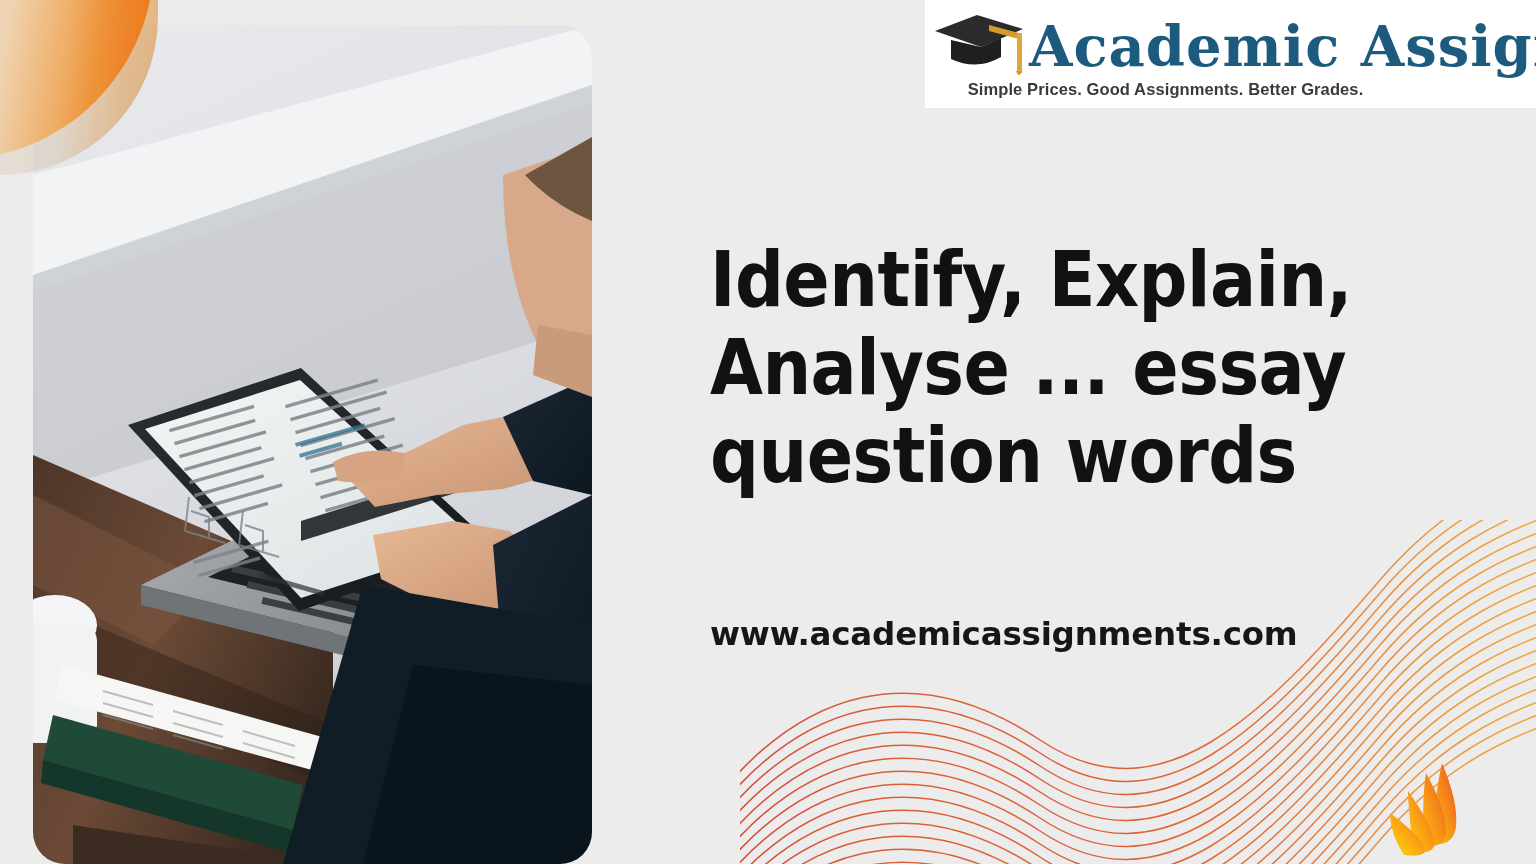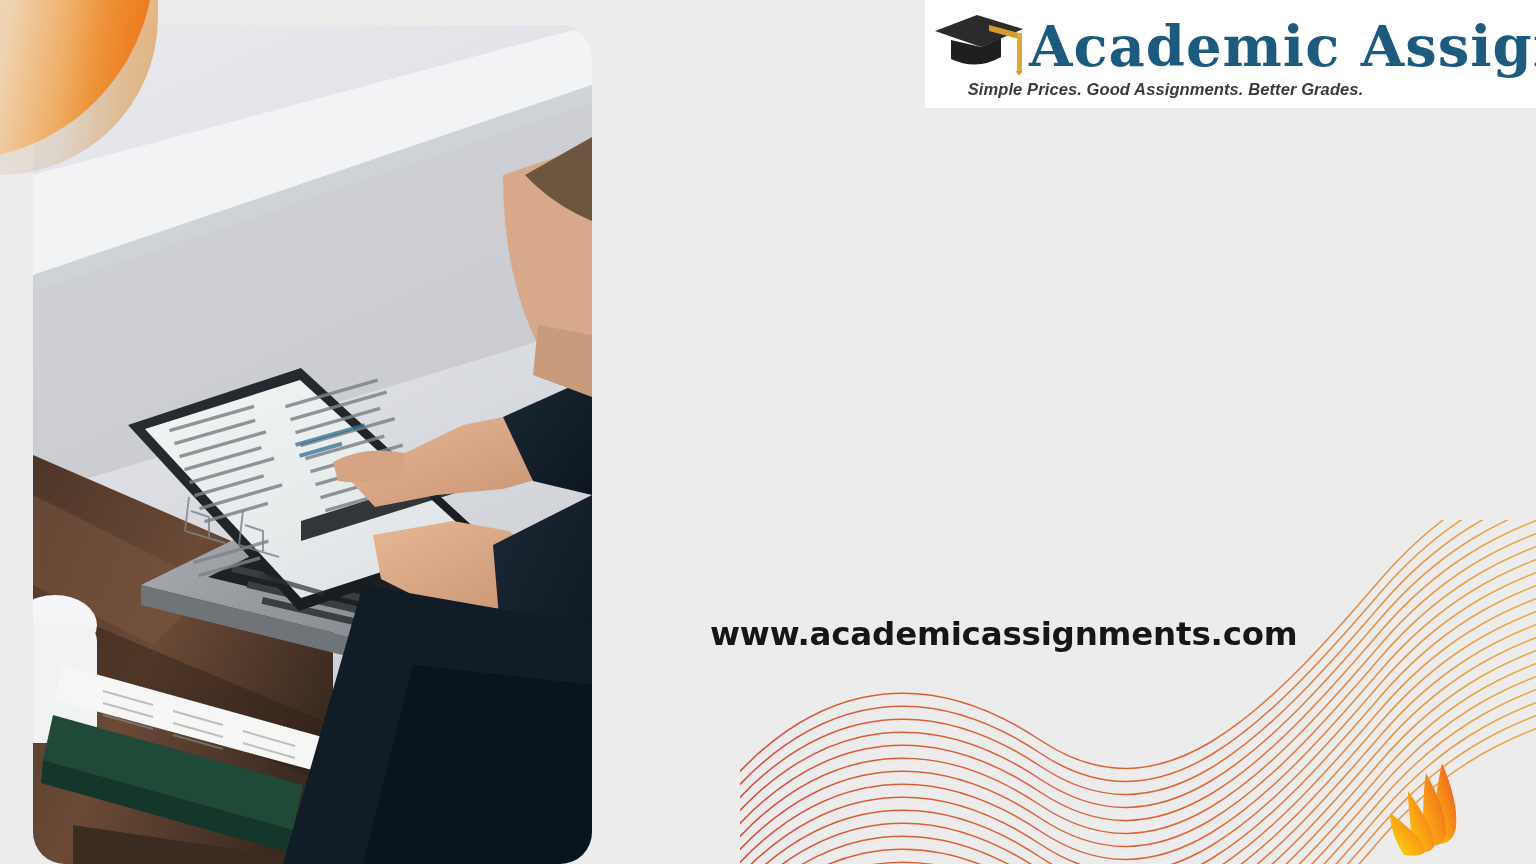--- a/index.html
+++ b/index.html
@@ -77,21 +77,20 @@
     font-family: "DejaVu Serif", "Liberation Serif", serif;
     font-weight: 700;
     font-size: 56px;
     letter-spacing: 1px;
     color: #1d5b7e;
     line-height: 1;
     white-space: nowrap;
   }
   .brand-tagline {
     font-family: "Liberation Sans", sans-serif;
-    font-style: italic;
     font-weight: 700;
     font-size: 16.5px;
     color: #3a3a3a;
     text-align: center;
     margin-top: -2px;
     padding-right: 130px;
     letter-spacing: .1px;
   }
 
   
@@ -296,20 +295,25 @@
         <path d="M20 29 L20 48 Q46 60 70 46 L70 27 L50 36 Z" fill="#1f1f1f"></path>
         <path d="M58 14 L88 22 L88 28 L58 20 Z" fill="#d49a2a"></path>
         <rect x="86" y="22" width="5" height="40" fill="#e0a83a"></rect>
         <path d="M85 60 q3 8 6 0 z" fill="#d49a2a"></path>
       </svg>
       <div class="brand-name">Academic Assignments</div>
     </div>
     <div class="brand-tagline">Simple Prices. Good Assignments. Better Grades.</div>
   </div>
 
+  <div class="headline">
+    <span>Identify, Explain,</span>
+    <span>Analyse ... essay</span>
+    <span>question words</span>
+  </div>
 
   <div class="site-url">www.academicassignments.com</div>
 
   <div class="waves">
     <svg viewBox="0 0 796 344">
       <defs>
         <linearGradient id="wv" x1="0" y1="1" x2="1" y2="0">
           <stop offset="0" stop-color="#cf3a30"></stop>
           <stop offset="0.45" stop-color="#e2672b"></stop>
           <stop offset="1" stop-color="#efa93e"></stop>

